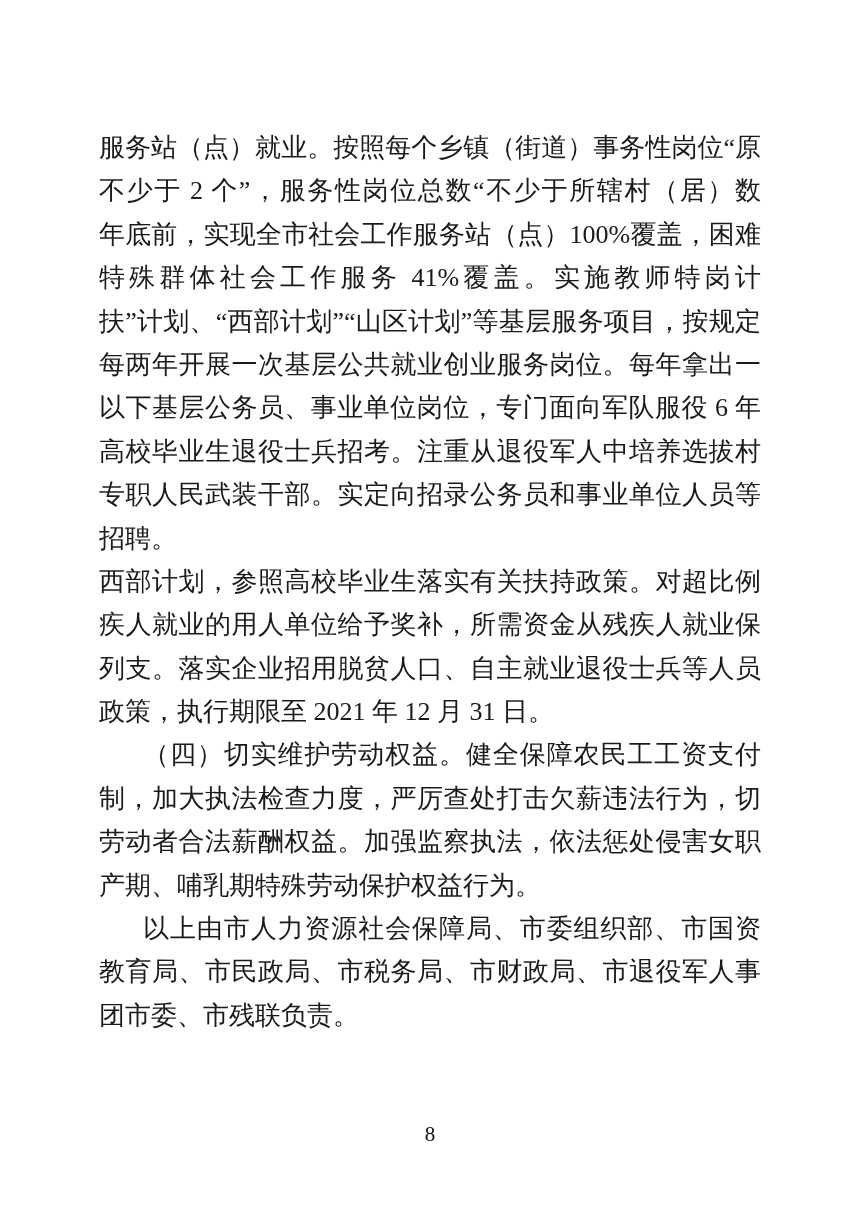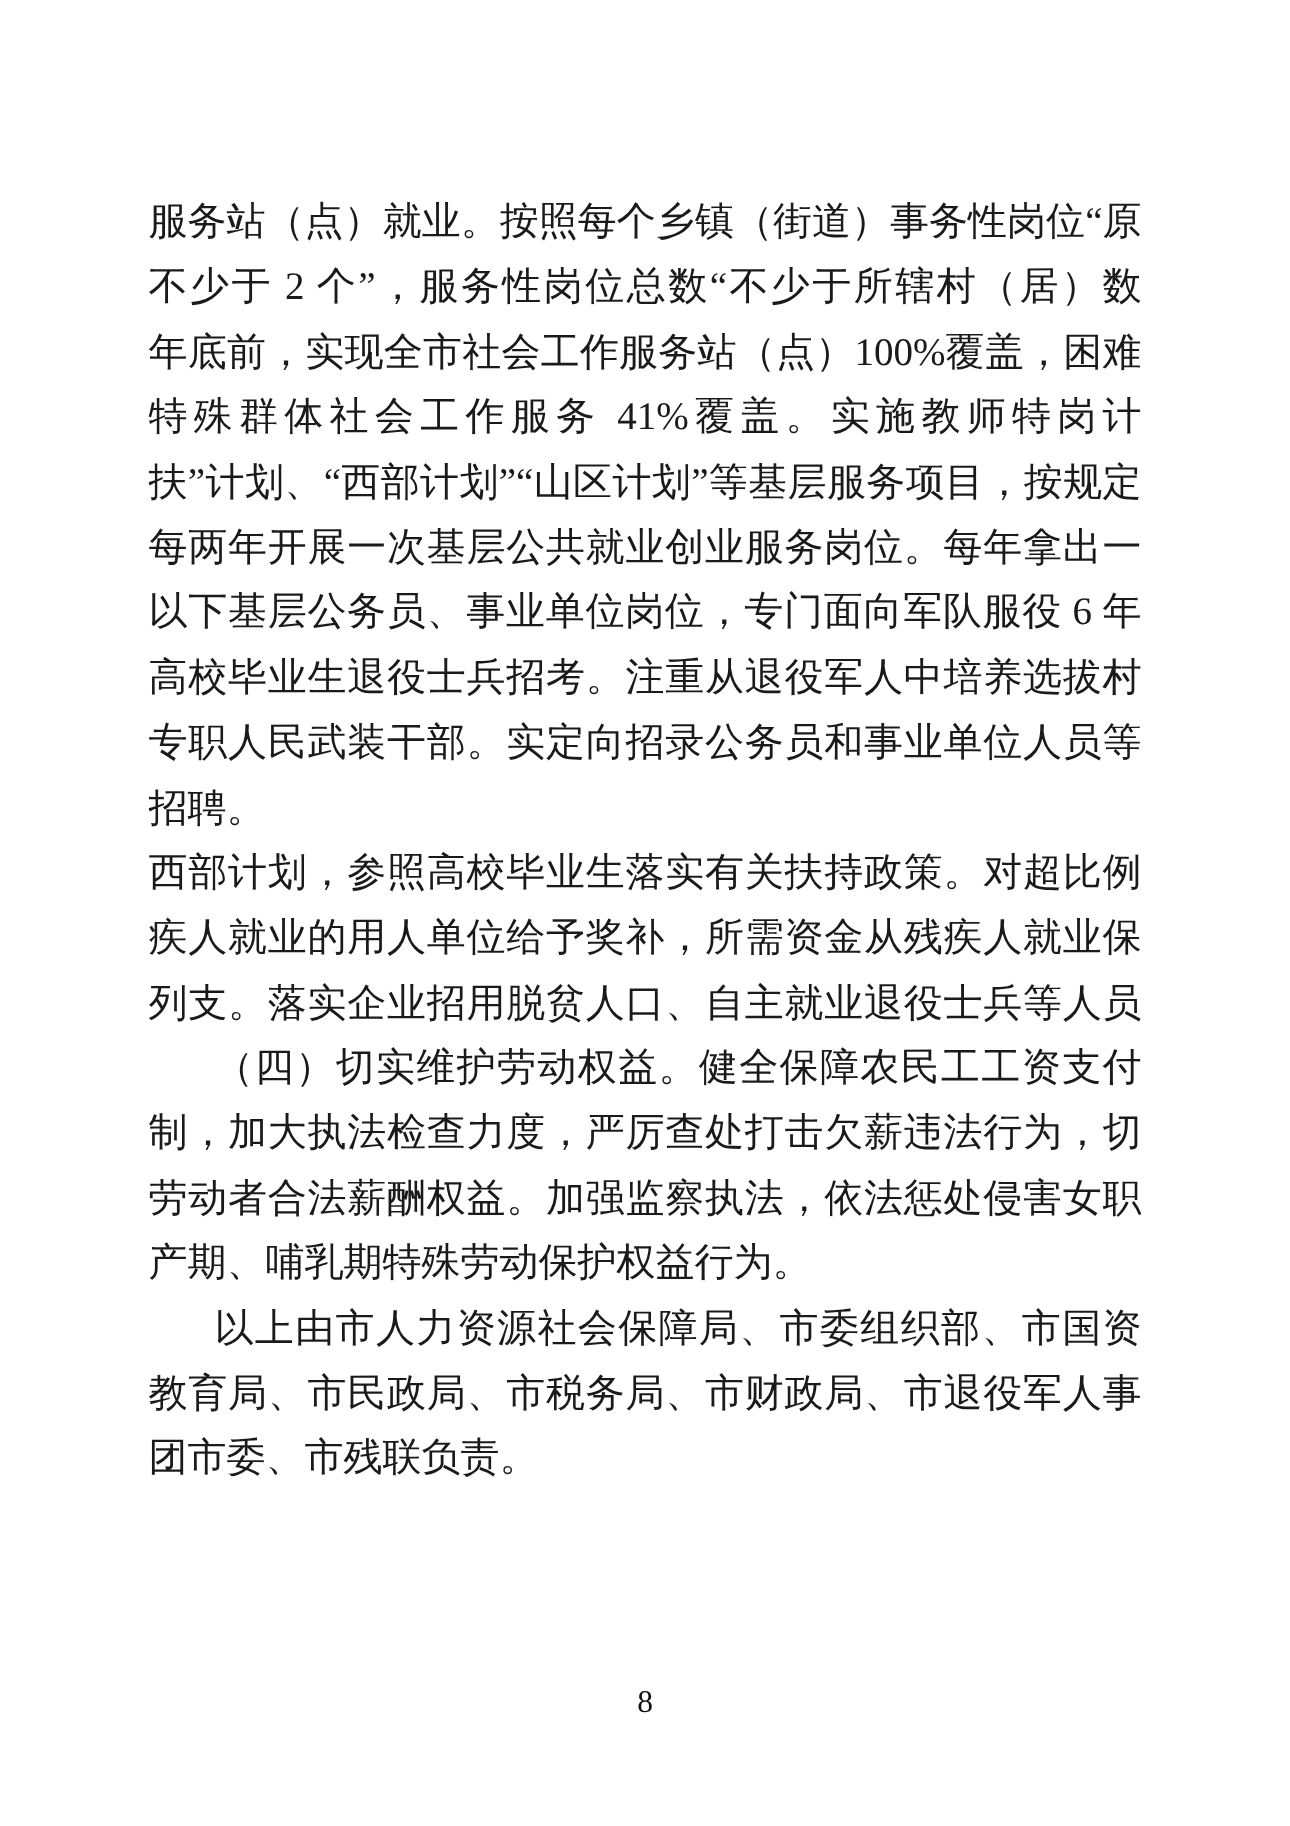--- a/index.html
+++ b/index.html
@@ -62,20 +62,21 @@
     <div class="line justify">特殊群体社会工作服务 41%覆盖。实施教师特岗计划、“三支一</div>
     <div class="line justify">扶”计划、“西部计划”“山区计划”等基层服务项目，按规定落</div>
     <div class="line justify">每两年开展一次基层公共就业创业服务岗位。每年拿出一定数量县</div>
     <div class="line justify">以下基层公务员、事业单位岗位，专门面向军队服役 6 年以上的</div>
     <div class="line justify">高校毕业生退役士兵招考。注重从退役军人中培养选拔村干部和</div>
     <div class="line justify">专职人民武装干部。实定向招录公务员和事业单位人员等政策</div>
     <div class="line para-end">招聘。</div>
     <div class="line justify">西部计划，参照高校毕业生落实有关扶持政策。对超比例安排残</div>
     <div class="line justify">疾人就业的用人单位给予奖补，所需资金从残疾人就业保障金中</div>
     <div class="line justify">列支。落实企业招用脱贫人口、自主就业退役士兵等人员的税收</div>
+    <div class="line para-end">政策，执行期限至 2021 年 12 月 31 日。</div>
     <div class="line justify indent">（四）切实维护劳动权益。健全保障农民工工资支付工作机</div>
     <div class="line justify">制，加大执法检查力度，严厉查处打击欠薪违法行为，切实维护</div>
     <div class="line justify">劳动者合法薪酬权益。加强监察执法，依法惩处侵害女职工孕期、</div>
     <div class="line para-end">产期、哺乳期特殊劳动保护权益行为。</div>
     <div class="line justify indent">以上由市人力资源社会保障局、市委组织部、市国资委、市</div>
     <div class="line justify">教育局、市民政局、市税务局、市财政局、市退役军人事务局、</div>
     <div class="line para-end">团市委、市残联负责。</div>
   </div>
   <div class="page-number">8</div>
 </div>

